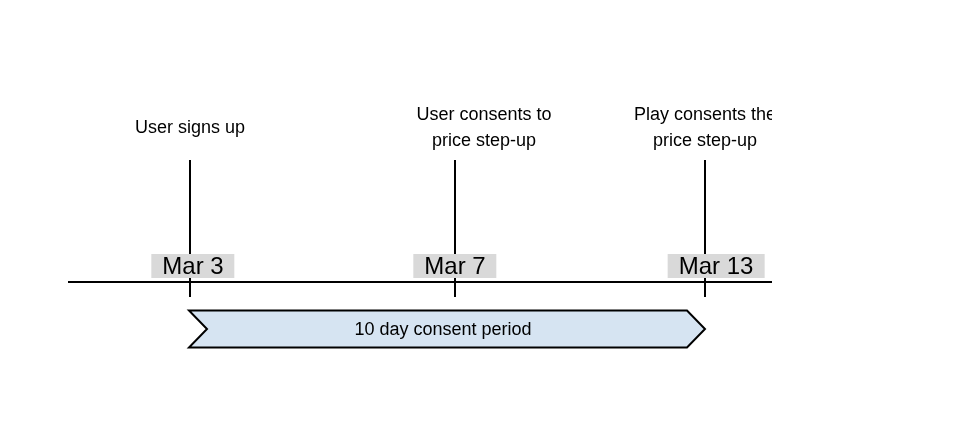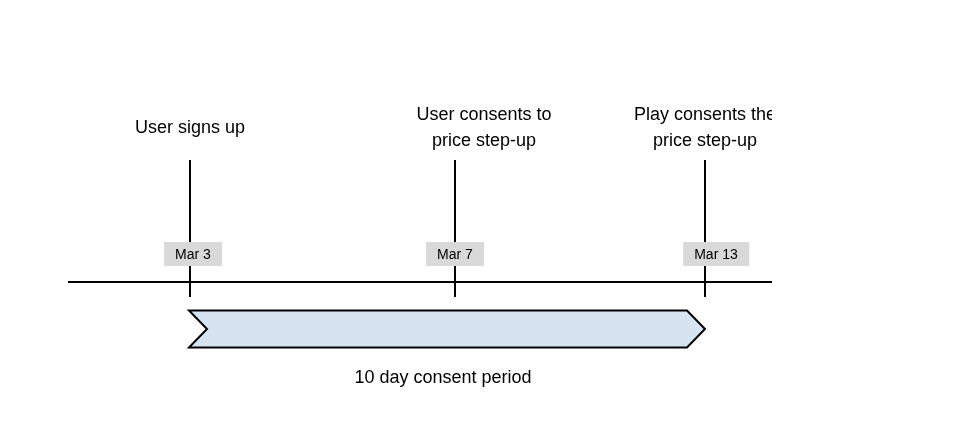--- a/index.html
+++ b/index.html
@@ -58,24 +58,24 @@
     z-index: 2;
   }
   .title-1 { left: 190px; }
   .title-2 { left: 455px; margin-left: 29px; }
   .title-3 { left: 705px; }
   .event-title span:empty { display: none; }
 
   
   .event-date {
     position: absolute;
-    top: 242px;
+    top: 254px;
     transform: translateX(-50%);
     background: var(--date-bg, #d9d9d9);
-    font-size: 14px;
+    font-size: 24px;
     line-height: 24px;
     padding: 0 11px;
     white-space: nowrap;
     z-index: 3;
   }
   .date-1 { left: 193px; }
   .date-2 { left: 455px; }
   .date-3 { left: 705px; margin-left: 11px; }
 
   
@@ -98,21 +98,20 @@
     left: 197px;
     top: 310px;
     width: 492px;
     height: 38px;
     display: flex;
     align-items: center;
     justify-content: center;
     font-size: 18px;
     white-space: nowrap;
     z-index: 3;
-    margin-top: 48px;
   }
 </style>
 </head>
 <body>
 
 <div class="canvas">
 
   <div class="event-title title-1">
     <span>User signs up</span>
 

